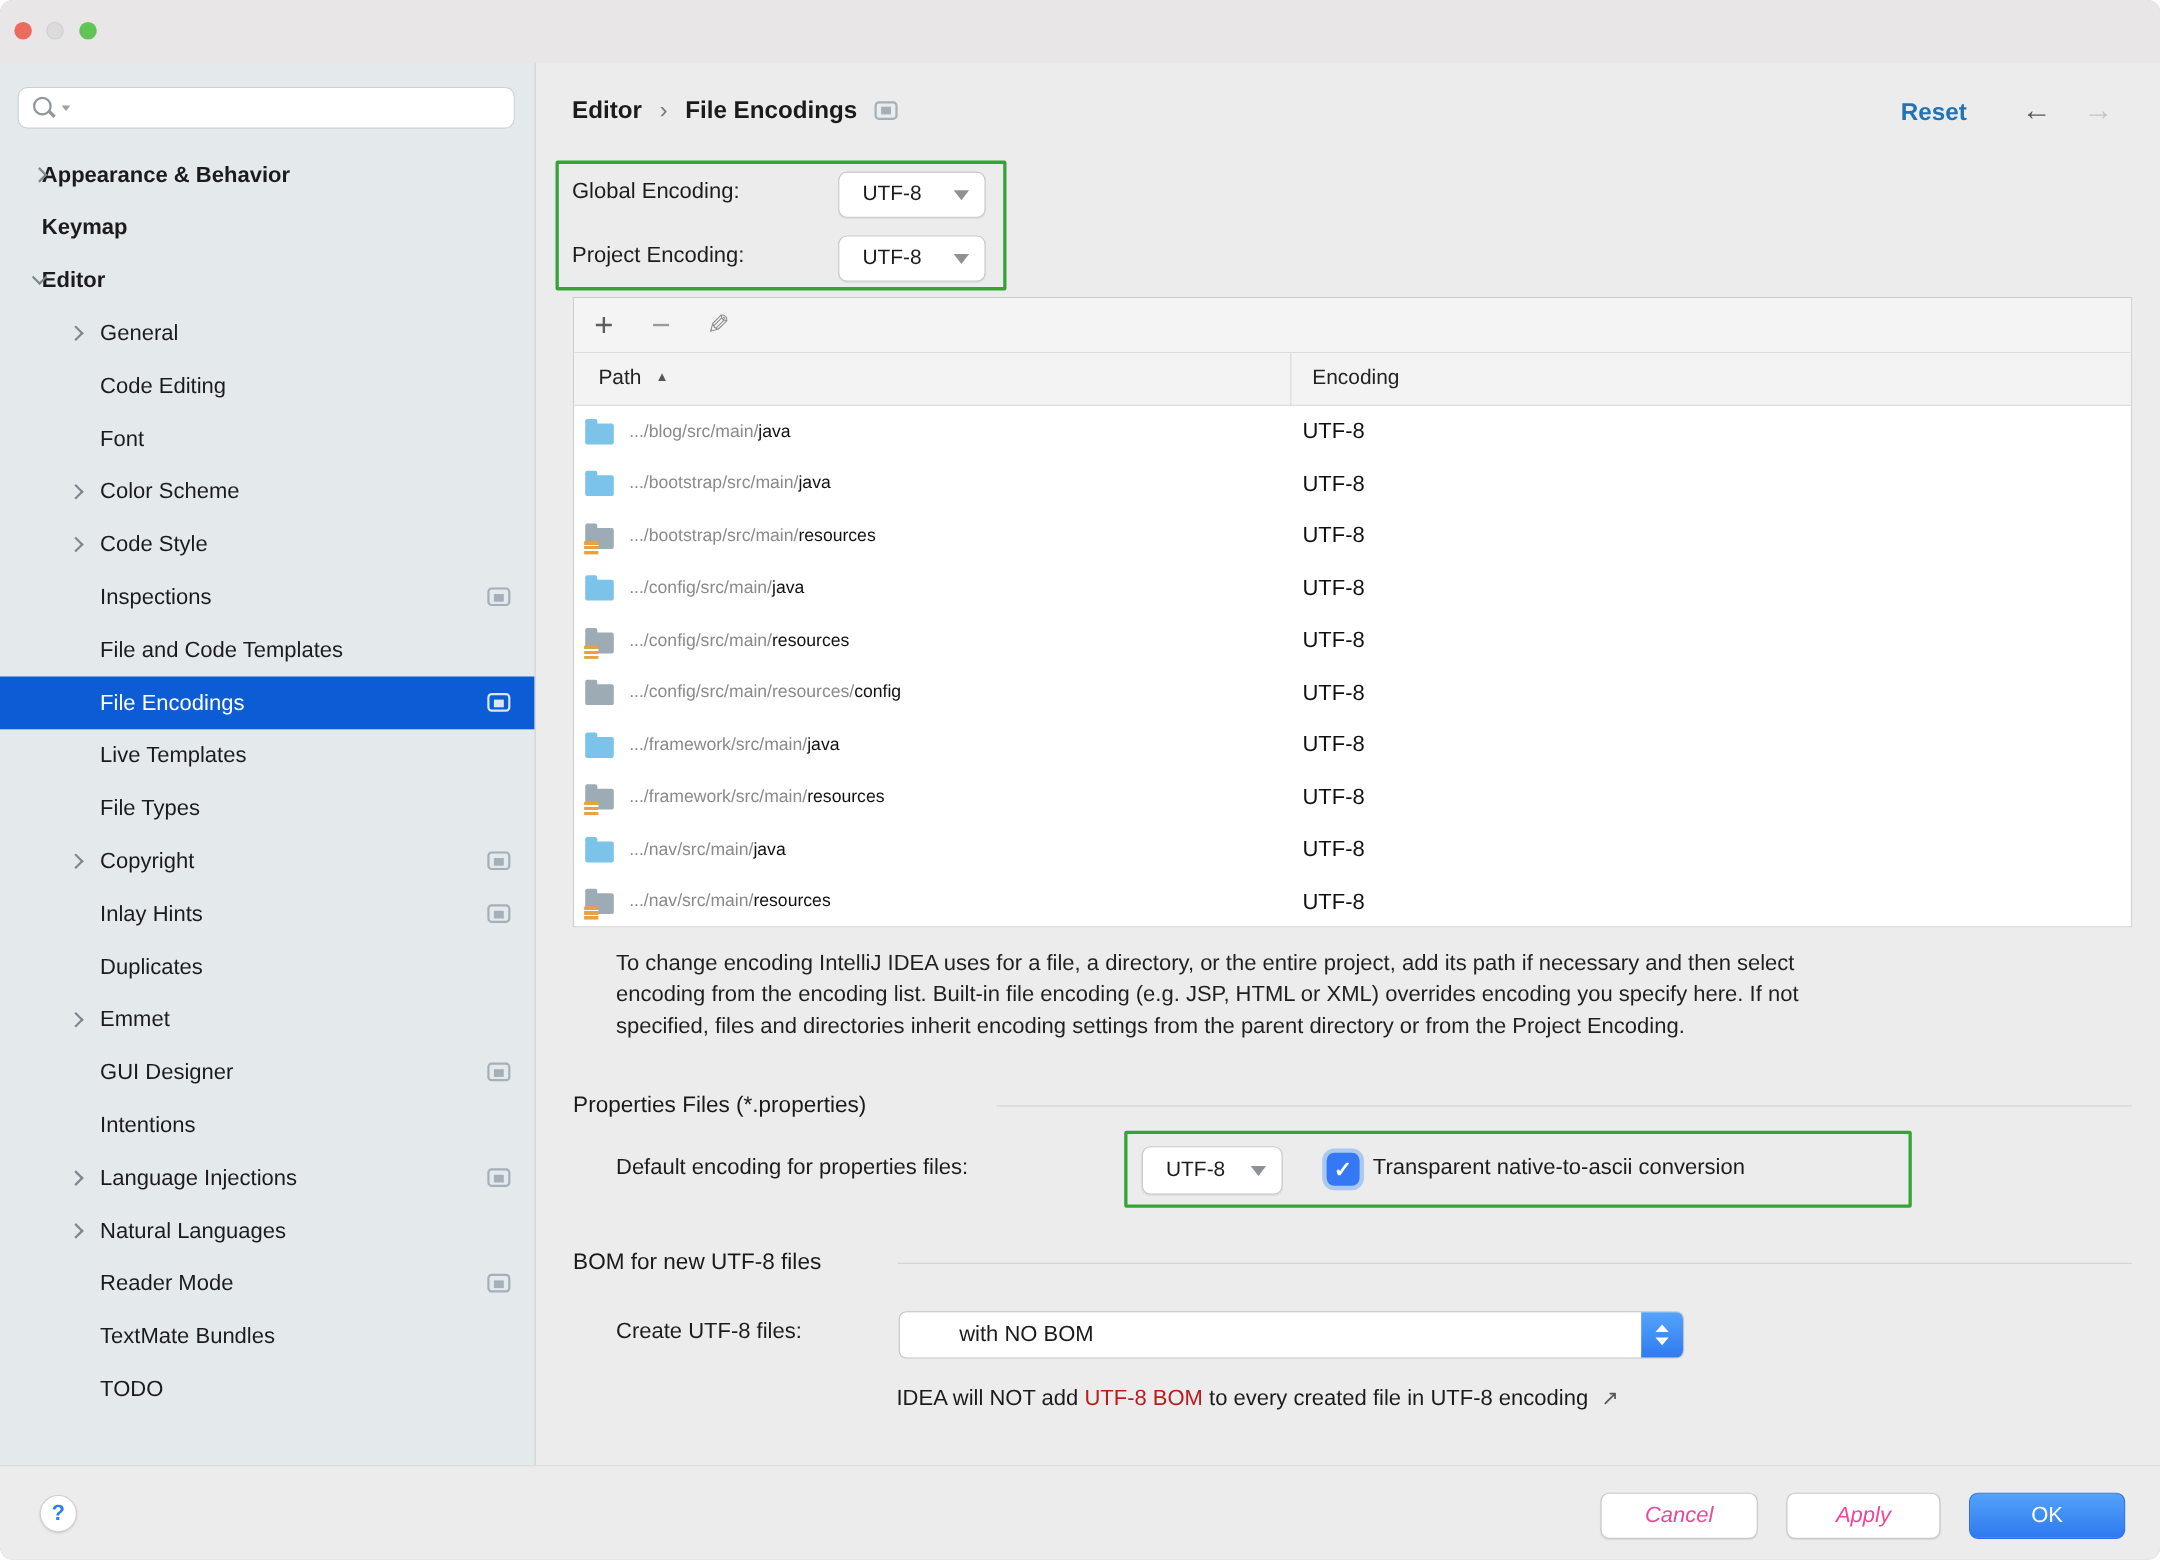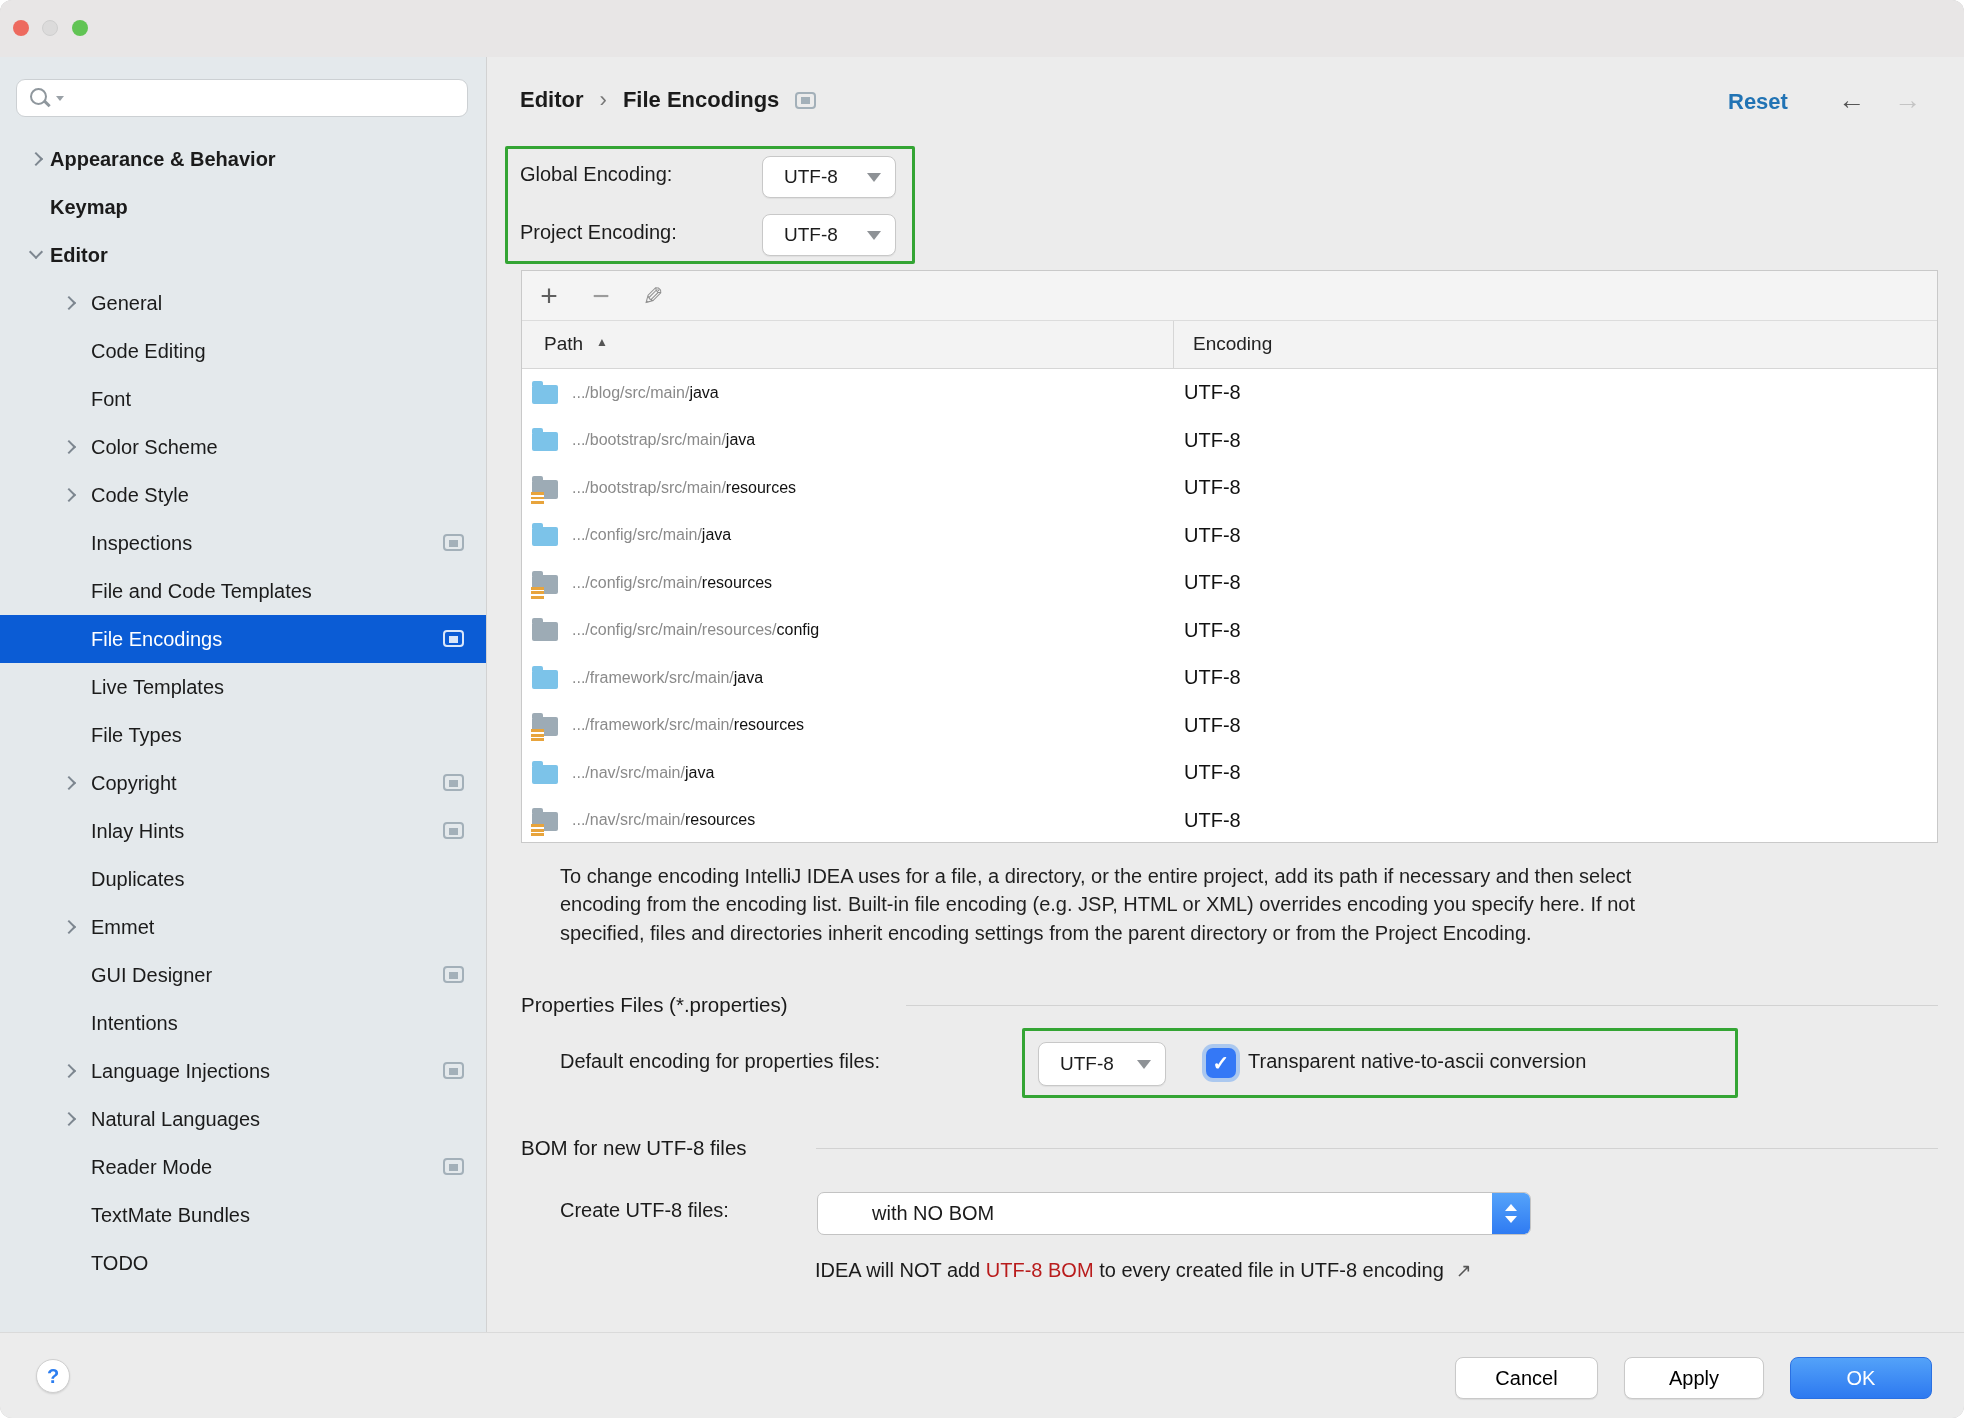--- a/index.html
+++ b/index.html
@@ -19,21 +19,21 @@
   .search{position:absolute;left:16px;top:22px;width:452px;height:38px;border:1px solid #ccd0d3;border-radius:9px;background:#fff;padding:0 10px 0 48px;font-size:18px;color:#333;outline:none;font-family:"Liberation Sans",sans-serif;}
   .mag{position:absolute;left:30px;top:31px;width:22px;height:22px;}
   .mag::before{content:'';position:absolute;left:0;top:0;width:13px;height:13px;border:2px solid #8f979d;border-radius:50%;}
   .mag::after{content:'';position:absolute;left:13px;top:14px;width:8px;height:2.5px;background:#8f979d;transform:rotate(45deg);}
   .mag-caret{position:absolute;left:56px;top:39px;width:0;height:0;border-left:4px solid transparent;border-right:4px solid transparent;border-top:5px solid #9aa1a7;}
   .nav{position:absolute;left:0;top:78px;right:0;}
   .nav-item{position:relative;height:48px;display:flex;align-items:center;color:#1b1b1b;font-size:20px;cursor:default;}
   .nav-item.bold .nav-label{font-weight:bold;}
   .nav-item.selected{background:#0b5cd5;color:#ffffff;}
   .nav-item .nav-label{white-space:nowrap;}
-  .nav-item.lvl0 .nav-label{margin-left:50px;}
+  .nav-item.lvl0 .nav-label{margin-left:38px;}
   .nav-item.lvl1 .nav-label{margin-left:91px;}
   .chev{position:absolute;width:10px;height:10px;border-right:2px solid #7d8790;border-bottom:2px solid #7d8790;transform:rotate(-45deg);top:19px;}
   .lvl0 .chev{left:31px;}
   .lvl1 .chev{left:64px;}
   .chev.down{transform:rotate(45deg);top:16px;}
   .trail-icon{position:absolute;right:22px;top:15px;width:21px;height:17px;border:2px solid #a3b0b9;border-radius:4px;display:flex;align-items:center;justify-content:center;}
   .trail-icon i{display:block;width:9px;height:7px;background:#a3b0b9;margin-top:1px;}
   .selected .trail-icon{border-color:rgba(255,255,255,.85);}
   .selected .trail-icon i{background:rgba(255,255,255,.85);}
   .nav-badge{position:absolute;right:54px;top:11px;width:26px;height:26px;border-radius:50%;background:#a9b6c0;color:#fff;font-size:16px;font-weight:bold;display:flex;align-items:center;justify-content:center;}
@@ -109,21 +109,21 @@
   .step-up{width:0;height:0;border-left:6px solid transparent;border-right:6px solid transparent;border-bottom:7px solid #fff;}
   .step-down{width:0;height:0;border-left:6px solid transparent;border-right:6px solid transparent;border-top:7px solid #fff;}
   .bom-note{position:absolute;left:327px;top:1202px;font-size:20px;color:#1b1b1b;white-space:nowrap;}
   .bom-link{color:#b91c1c;}
   .ext-arrow{color:#555;font-size:19px;margin-left:12px;}
 
   
   .bottombar{position:absolute;left:0;bottom:0;width:100%;height:86px;background:#ececec;border-top:1px solid #dadada;}
   .help-btn{position:absolute;left:36px;top:26px;width:34px;height:34px;border-radius:50%;background:#fff;border:1px solid #cfcfcf;box-shadow:0 1px 2px rgba(0,0,0,.12);display:flex;align-items:center;justify-content:center;color:#2c7ef0;font-size:20px;font-weight:bold;}
   .btn{position:absolute;top:24px;height:42px;border-radius:8px;font-size:20px;display:flex;align-items:center;justify-content:center;cursor:pointer;}
-  .btn.plain{background:#fff;border:1px solid #c9c9c9;color:#000000;box-shadow:0 1px 1px rgba(0,0,0,.08);}
+  .btn.plain{background:#fff;border:1px solid #c9c9c9;color:#ec4899;box-shadow:0 1px 1px rgba(0,0,0,.08);font-style:italic;}
   .btn-cancel{left:1455px;width:143px;}
   .btn-apply{left:1624px;width:140px;}
   .btn-ok{left:1790px;width:142px;background:linear-gradient(#53a2f9,#2d79f0);color:#fff;border:1px solid #2a70e2;}
 </style>
 </head>
 <body>
 
 <div class="window">
 
   <div class="titlebar">

